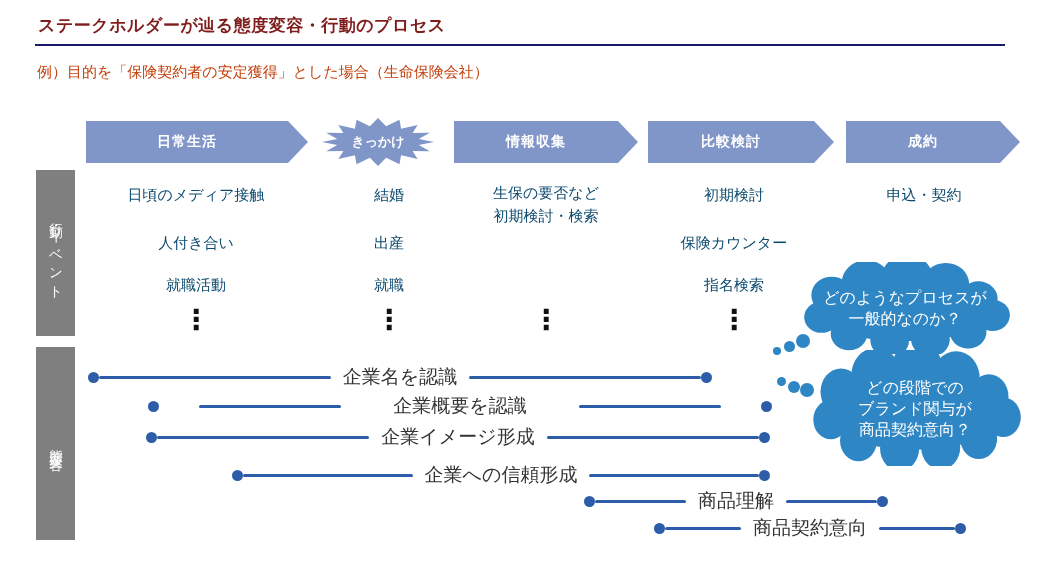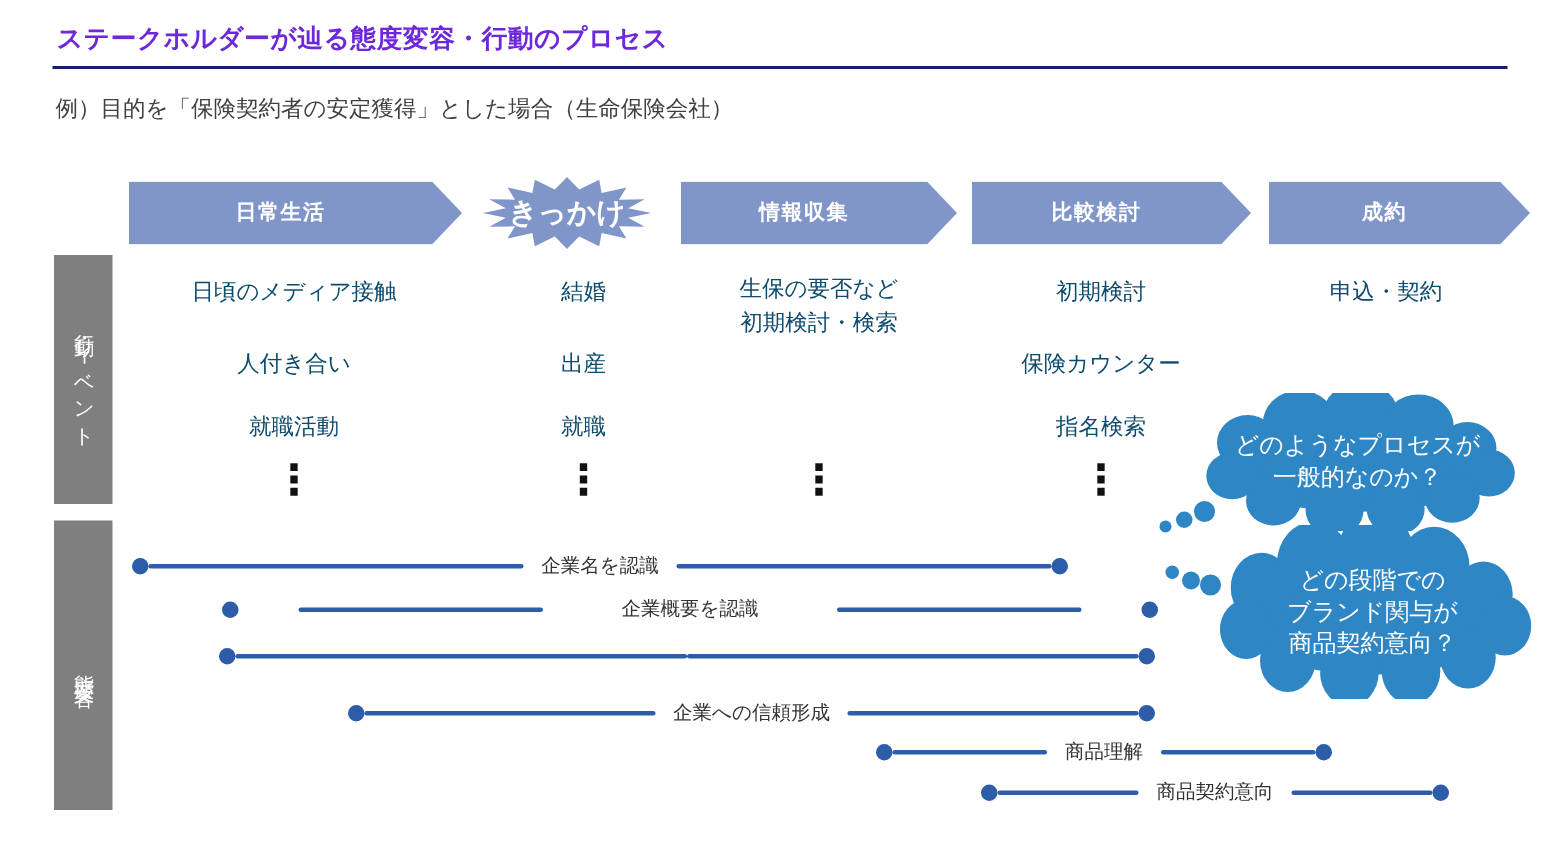--- a/index.html
+++ b/index.html
@@ -1,45 +1,45 @@
 <!DOCTYPE html>
 <html lang="ja"><head>
 <meta charset="utf-8">
 <style>
   html,body{margin:0;padding:0;background:#fff;}
   .page{position:relative;width:1040px;height:575px;background:#ffffff;overflow:hidden;
         font-family:"Liberation Sans","DejaVu Sans",sans-serif;}
   
-  .title{position:absolute;left:38px;top:14px;font-size:17px;font-weight:bold;color:#6d28d9;letter-spacing:.5px;}
+  .title{position:absolute;left:38px;top:14px;font-size:17px;font-weight:bold;color:#7f1d1d;letter-spacing:.5px;}
   .title-rule{position:absolute;left:35px;top:44px;width:970px;height:2px;background:#1b1b6e;}
-  .subtitle{position:absolute;left:37px;top:63px;font-size:15px;color:#404040;}
+  .subtitle{position:absolute;left:37px;top:63px;font-size:15px;color:#c2410c;}
   
   .stage-arrow{position:absolute;top:121px;height:42px;background:#8096c9;
       clip-path:polygon(0 0,calc(100% - 20px) 0,100% 50%,calc(100% - 20px) 100%,0 100%);
       display:flex;align-items:center;justify-content:center;box-sizing:border-box;padding-right:20px;
       color:#fff;font-size:14px;font-weight:bold;letter-spacing:1px;}
   .burst{position:absolute;left:320px;top:117px;width:116px;height:50px;}
   .burst svg{width:100%;height:100%;display:block;}
   .burst-label{position:absolute;inset:0;display:flex;align-items:center;justify-content:center;
-      color:#fff;font-size:19px;font-weight:bold;}
+      color:#fff;font-size:13px;font-weight:bold;}
   
   .rowhdr{position:absolute;left:36px;width:39px;background:#7f7f7f;color:#fff;
       writing-mode:vertical-rl;display:flex;align-items:center;justify-content:center;
       font-size:13.5px;letter-spacing:3px;}
   
   .bcol{position:absolute;top:178px;height:168px;}
   .brow{position:absolute;width:100%;text-align:center;font-size:15px;color:#0c4a6e;
       line-height:20px;white-space:nowrap;}
   .bell{position:absolute;width:100%;text-align:center;font-size:28px;line-height:1;
       color:#111;font-weight:bold;}
   
   .aline{position:absolute;height:22px;display:flex;align-items:center;}
   .aline .dot{flex:none;width:11px;height:11px;border-radius:50%;background:#2d5ca8;}
   .aline .seg{flex:1;height:3px;background:#2d5ca8;border-radius:2px;}
-  .aline .albl{flex:none;padding:0 12px;font-size:13px;color:#333;white-space:nowrap;}
+  .aline .albl{flex:none;padding:0 12px;font-size:19px;color:#333;white-space:nowrap;}
   
   .bubble{position:absolute;}
   .bubble svg{position:absolute;inset:0;width:100%;height:100%;}
   .btxt{position:absolute;inset:0;display:flex;flex-direction:column;align-items:center;
       justify-content:center;color:#fff;font-size:16px;line-height:21px;text-align:center;}
   .tailc{position:absolute;border-radius:50%;background:#2e86c4;}
 </style>
 </head>
 <body>
 
@@ -108,20 +108,21 @@
   <div class="aline" style="left:148px;top:395px;width:624px;gap:40px;">
     <span class="dot"></span>
     <span class="seg"></span>
     <span class="albl">企業概要を認識</span>
     <span class="seg"></span>
     <span class="dot"></span>
   </div>
   <div class="aline" style="left:146px;top:426px;width:624px;">
     <span class="dot"></span>
     <span class="seg"></span>
+    <span class="albl">企業イメージ形成</span>
     <span class="seg"></span>
     <span class="dot"></span>
   </div>
   <div class="aline" style="left:232px;top:464px;width:538px;align-items:center;">
     <span class="dot"></span>
     <span class="seg"></span>
     <span class="albl">企業への信頼形成</span>
     <span class="seg"></span>
     <span class="dot"></span>
   </div>

